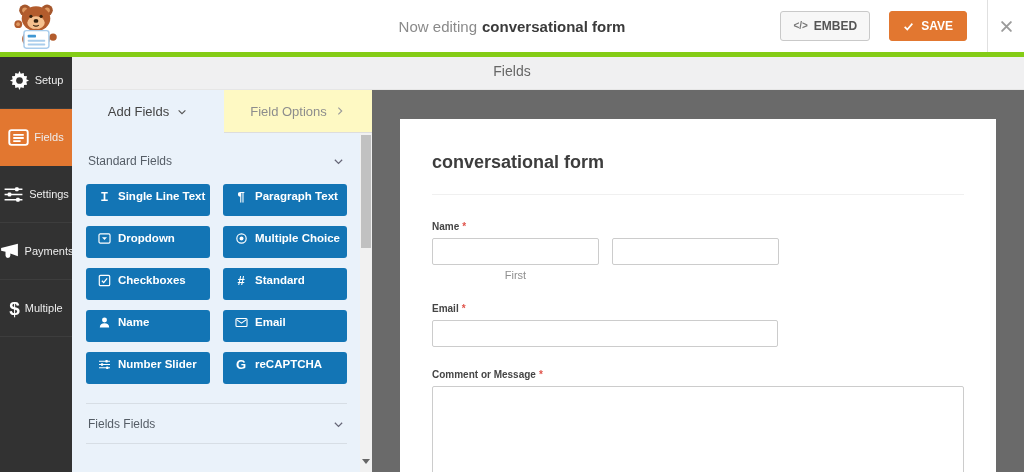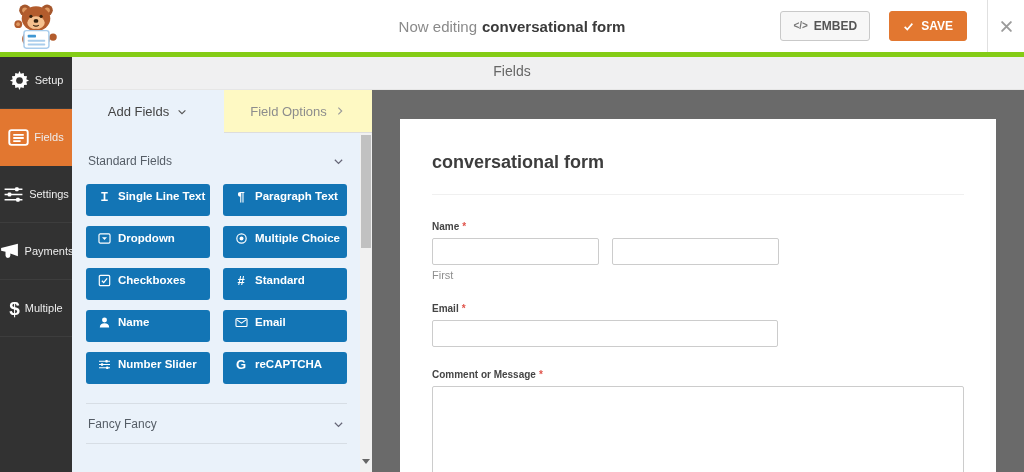--- a/index.html
+++ b/index.html
@@ -83,21 +83,21 @@
   .form-title{font-size:18px;font-weight:bold;color:#3d3d3d;}
   .card-divider{border:none;border-top:1px solid #f0f0f0;margin:21px 0 0;}
   .pf-fields{margin-top:26px;}
   .pf-block{margin-bottom:22px;cursor:pointer;}
   .pf-label{font-size:10px;font-weight:bold;color:#454545;margin-bottom:6px;}
   .req{color:var(--required,#e0534a);margin-left:3px;font-weight:bold;}
   .pf-input{height:27px;border:1px solid #ccc;border-radius:2px;background:#fff;box-sizing:border-box;
             width:346px;font:inherit;padding:0 8px;}
   .name-row{display:flex;gap:13px;}
   .name-row .pf-input{width:167px;}
-  .subrow{display:flex;gap:2px;margin-top:4px;}
+  .subrow{display:flex;gap:2px;margin-top:4px;text-align:center;}
   .subrow span{width:167px;font-size:11px;color:#8f8f8f;}
   .pf-textarea{display:block;width:532px;height:130px;border:1px solid #ccc;border-radius:2px;
                box-sizing:border-box;resize:none;font:inherit;padding:6px 8px;}
 </style>
 </head>
 <body>
 
 <div id="app">
 
   <div class="topbar">
@@ -310,21 +310,21 @@
   </button>
           <button class="field-btn">
     <span class="fb-icon icon">
               <span class="tglyph">G</span>
             </span>
     <span class="fb-label">reCAPTCHA</span>
   </button>
         </div>
       <hr class="section-divider">
       <div class="section-head fancy-head">
-        <span>Fancy Fancy</span>
+        <span>Fields Fields</span>
         <span class="icon">
             <svg viewBox="0 0 16 16" fill="none" stroke="currentColor" stroke-width="1.5">
               <path d="M3.5 5.8L8 10.3l4.5-4.5"></path>
             </svg>
           </span>
       </div>
       <hr class="section-divider" style="margin-top:0">
       <div class="scrollbar">
         <div class="scroll-thumb"></div>
         <div class="scroll-down"></div>

